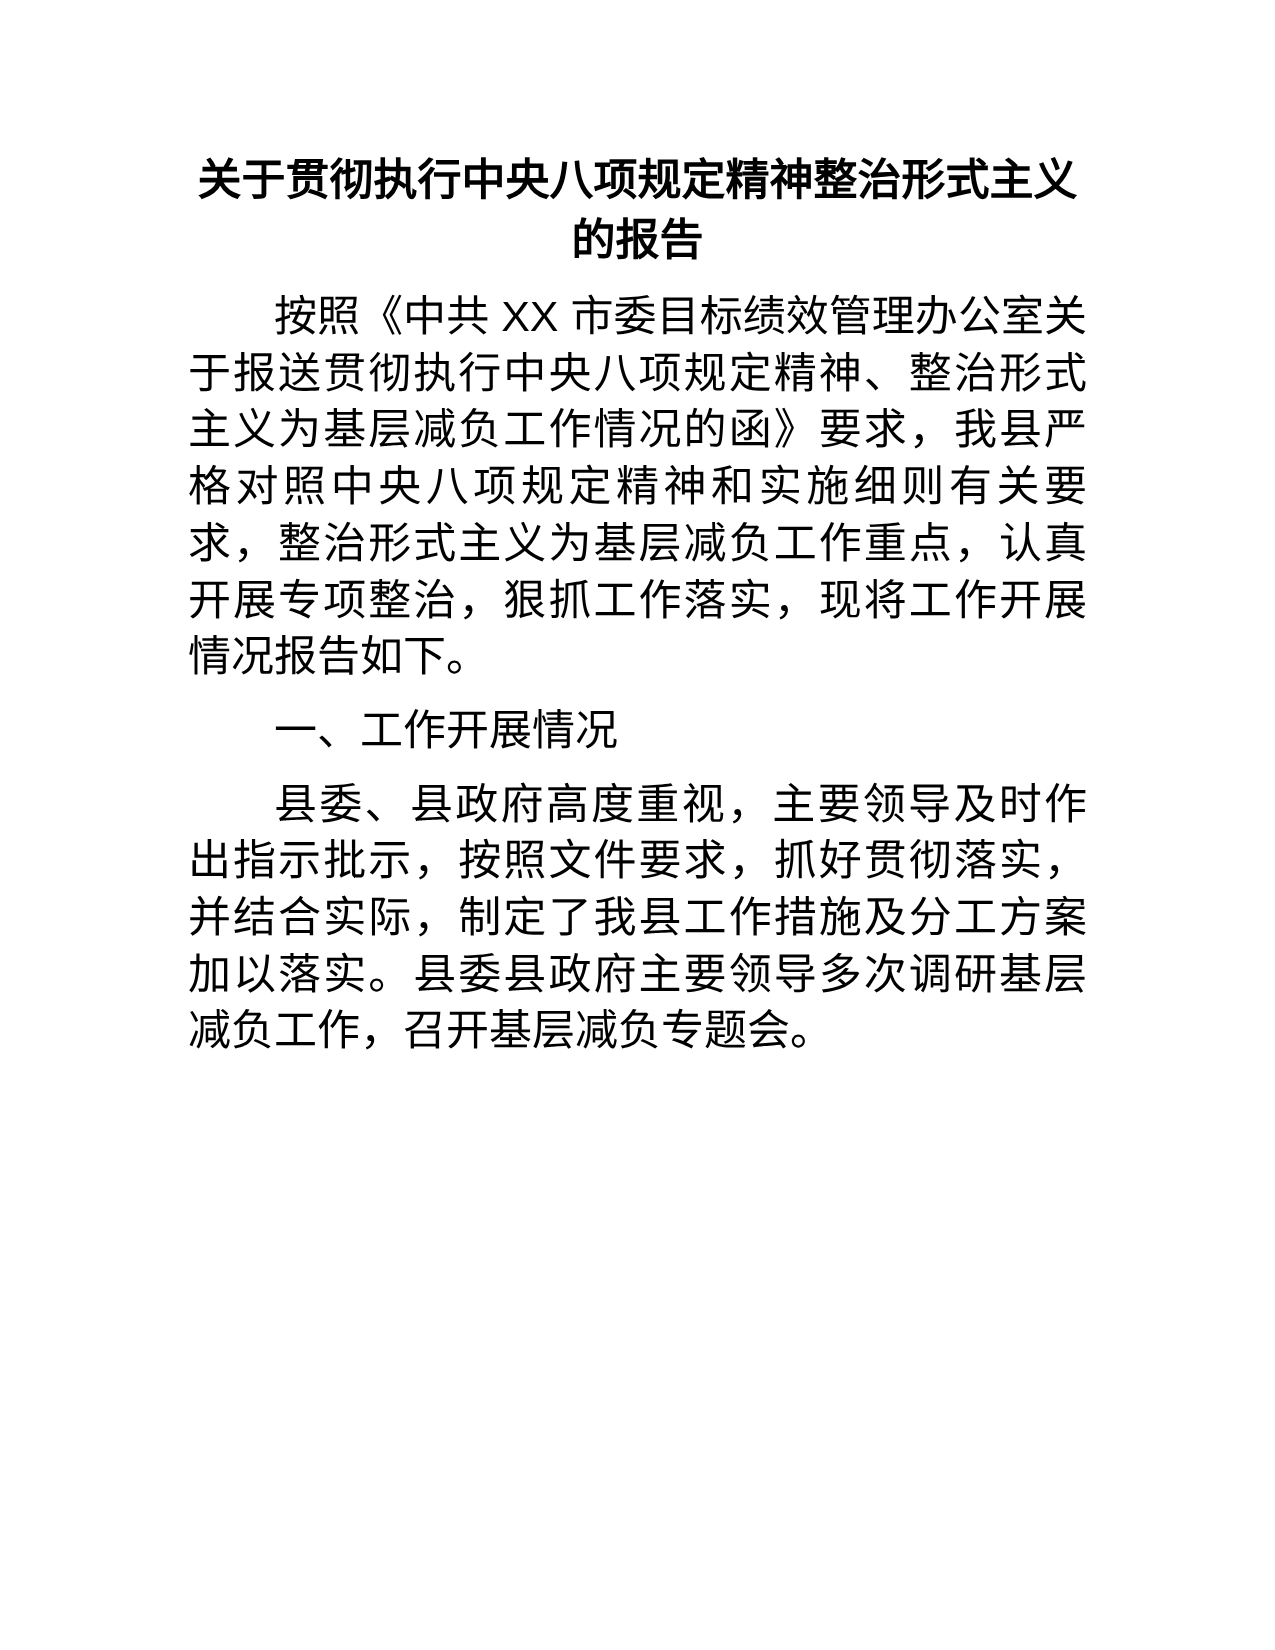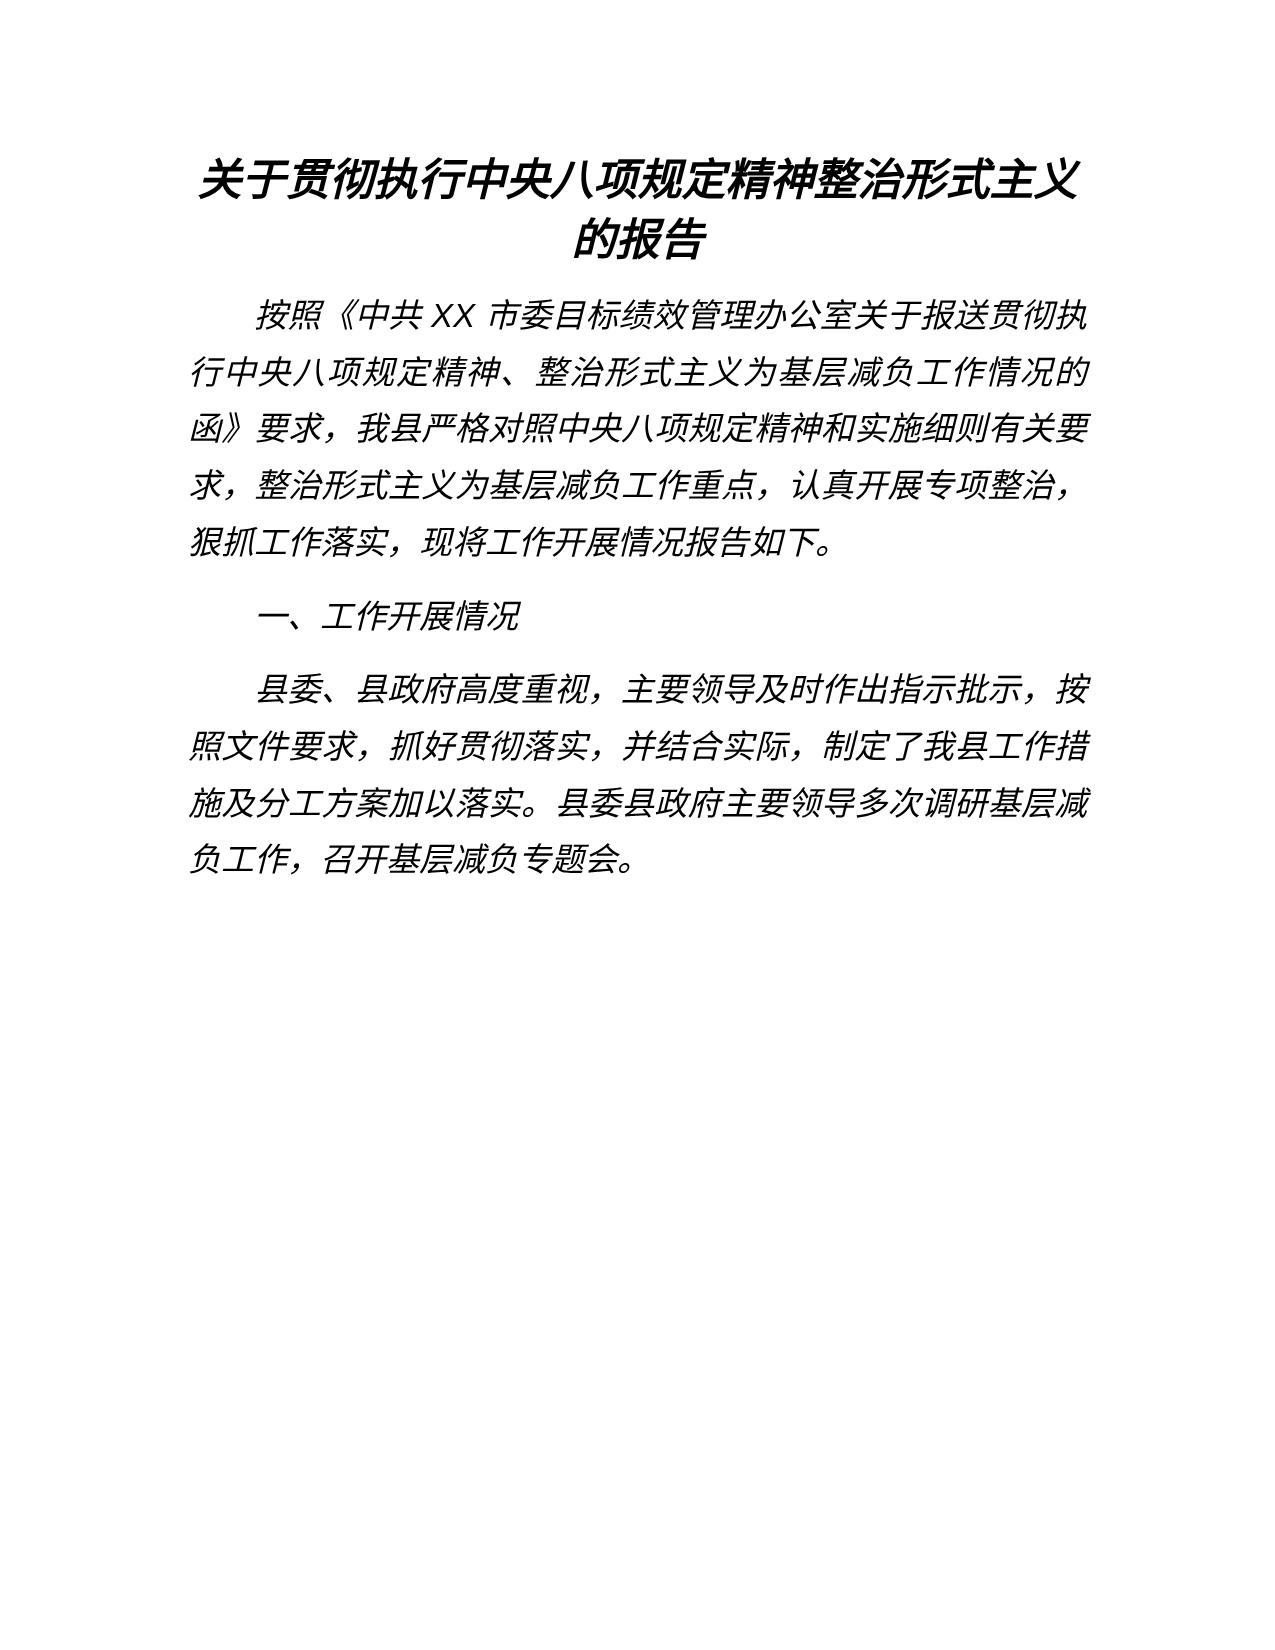--- a/index.html
+++ b/index.html
@@ -10,33 +10,32 @@
   .page {
     position: relative;
     width: 1275px;
     height: 1650px;
     background: #ffffff;
     box-sizing: border-box;
     padding: 150px 188px 4px 188px;
     color: #000000;
     font-family: "Liberation Sans", sans-serif;
     overflow: hidden;
-    font-style: italic;
   }
   .doc-title {
     margin: 0 0 18px 0;
     font-size: 44px;
     line-height: 60px;
     font-weight: bold;
     text-align: center;
     letter-spacing: 0;
   }
   .para {
     margin: 0 0 17px 0;
-    font-size: 33px;
+    font-size: 43px;
     line-height: 56.7px;
     font-weight: normal;
     text-align: justify;
     text-justify: inter-ideograph;
     text-indent: 2em;
     word-break: break-all;
     overflow-wrap: break-word;
   }
   .para:last-child {
     margin-bottom: 0;

